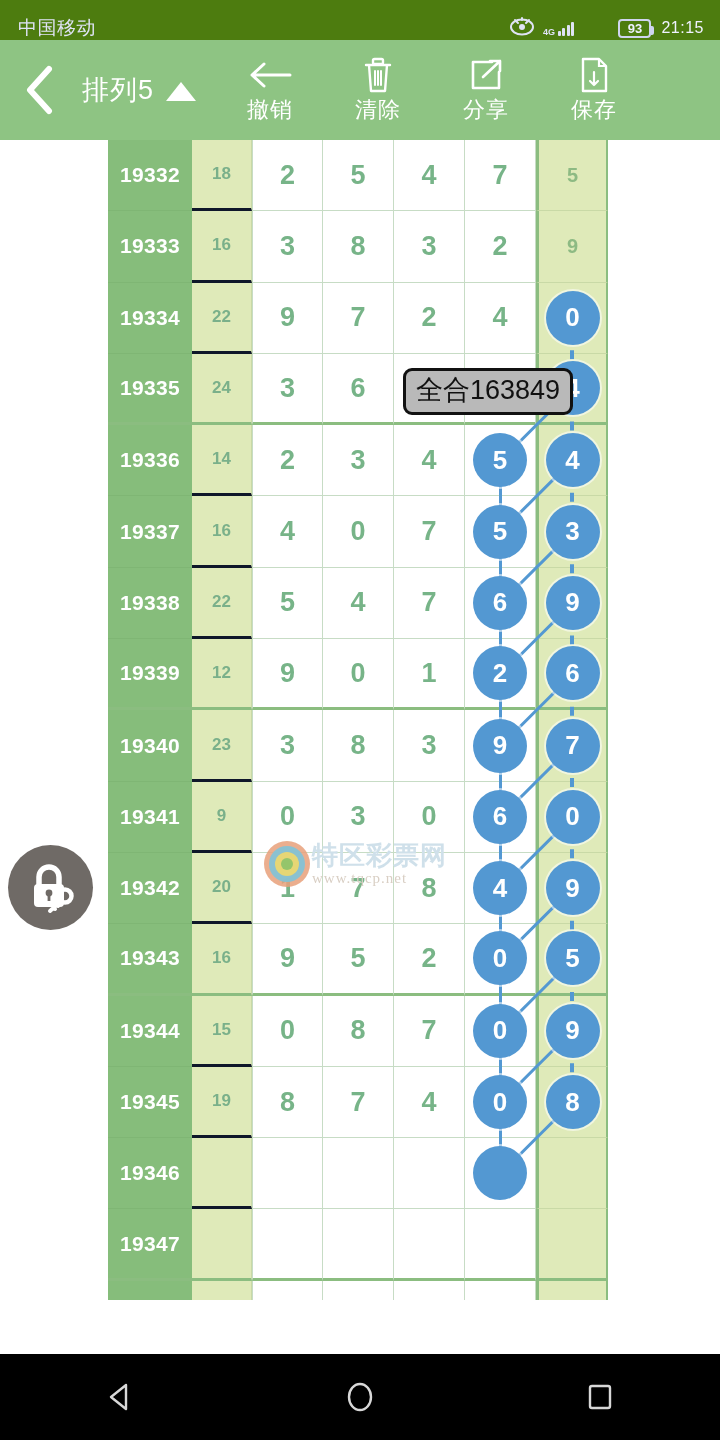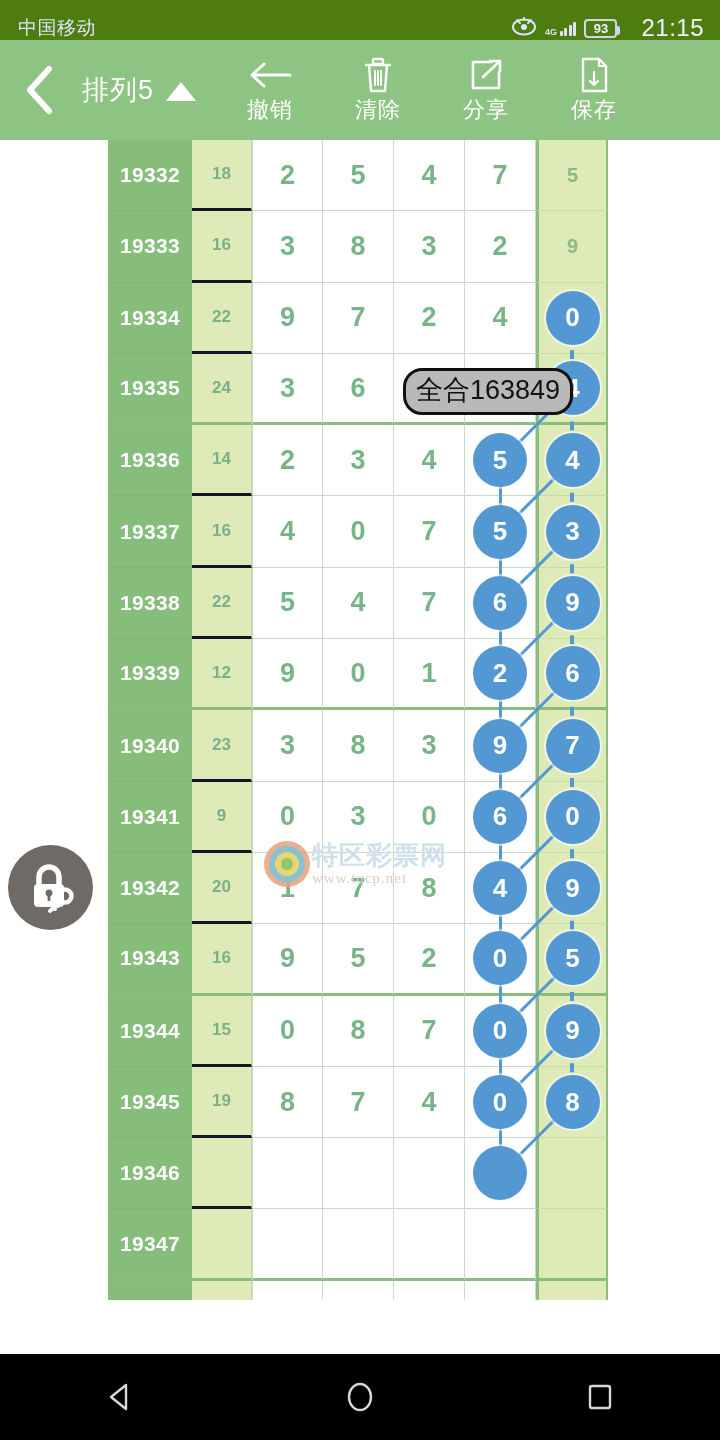--- a/index.html
+++ b/index.html
@@ -17,27 +17,28 @@
     display:flex;align-items:center;justify-content:space-between;
     padding:16px 16px 0 18px;color:#e8eaf6;
   }
   #carrier{font-size:19px;letter-spacing:.5px;color:#dfe3f5;}
   #status-right{display:flex;align-items:center;gap:8px;}
   .sb-ico{display:block;}
   #battery{
     border:2px solid #cfd5ef;border-radius:4px;height:19px;min-width:33px;
     display:flex;align-items:center;justify-content:center;position:relative;
     padding:0 3px;
+    margin-left:36px;
   }
   #battery:after{
     content:"";position:absolute;right:-5px;top:5px;width:3px;height:9px;
     background:#cfd5ef;border-radius:0 2px 2px 0;
   }
   #battery-text{font-size:13px;font-weight:bold;color:#eef1ff;line-height:1;}
-  #clock{font-size:24px;color:#f0f2ff;margin-left:16px;letter-spacing:.5px;}
+  #clock{font-size:16px;color:#f0f2ff;margin-left:2px;letter-spacing:.5px;}
   #net-type{font-size:9px;color:#dfe3f5;line-height:8px;font-weight:bold;}
   .bars{display:flex;align-items:flex-end;gap:1.5px;height:15px;}
   .bars i{display:block;width:3px;background:#dfe3f5;border-radius:1px;}
 
   
   #toolbar{
     height:100px;width:720px;background:#8ec483;
     display:flex;align-items:center;color:#ffffff;position:relative;
   }
   #back-btn{width:78px;height:100px;display:flex;align-items:center;justify-content:center;}
@@ -103,21 +104,21 @@
     position:absolute;left:262px;top:694px;width:200px;height:60px;z-index:5;
     pointer-events:none;display:flex;align-items:center;
   }
   #wm-text{display:flex;flex-direction:column;line-height:1;}
   #wm-title{font-size:26px;font-weight:bold;color:#cfe0ea;letter-spacing:1px;}
   #wm-url{font-size:15px;color:#d9cfc4;font-family:"Liberation Serif",serif;letter-spacing:1px;margin-top:3px;}
 
   
   .tooltip{
     position:absolute;z-index:9;background:#b9b9b9;border:3px solid #111;
-    border-radius:19px;color:#111;font-size:27px;padding:4px 10px 6px;
+    border-radius:9px;color:#111;font-size:27px;padding:4px 10px 6px;
     white-space:nowrap;line-height:1.15;
   }
   #tooltip-top{left:403px;top:228px;}
 
   
   #lock-btn{
     position:absolute;left:8px;top:705px;width:85px;height:85px;border-radius:50%;
     background:#6f6a66;display:flex;align-items:center;justify-content:center;z-index:8;
   }
 

